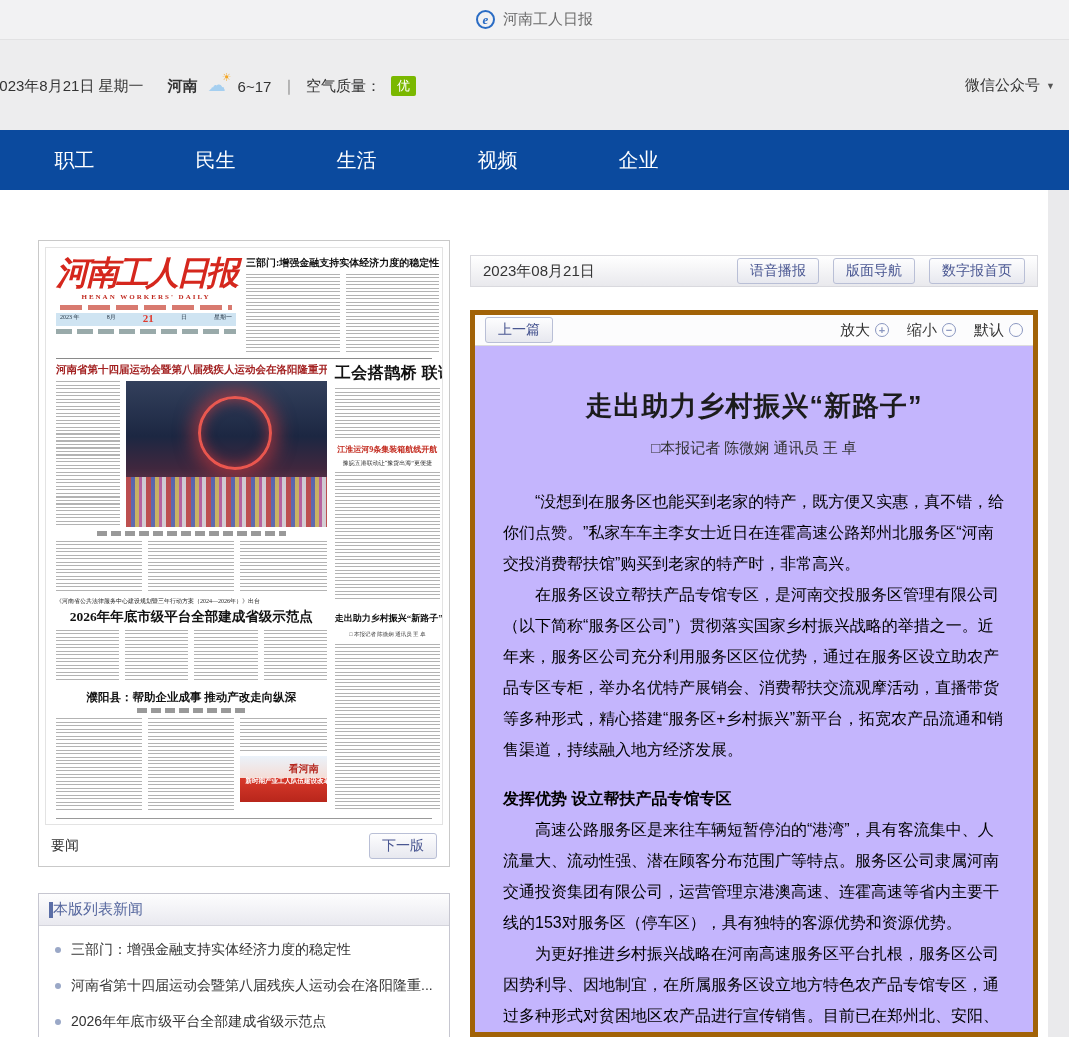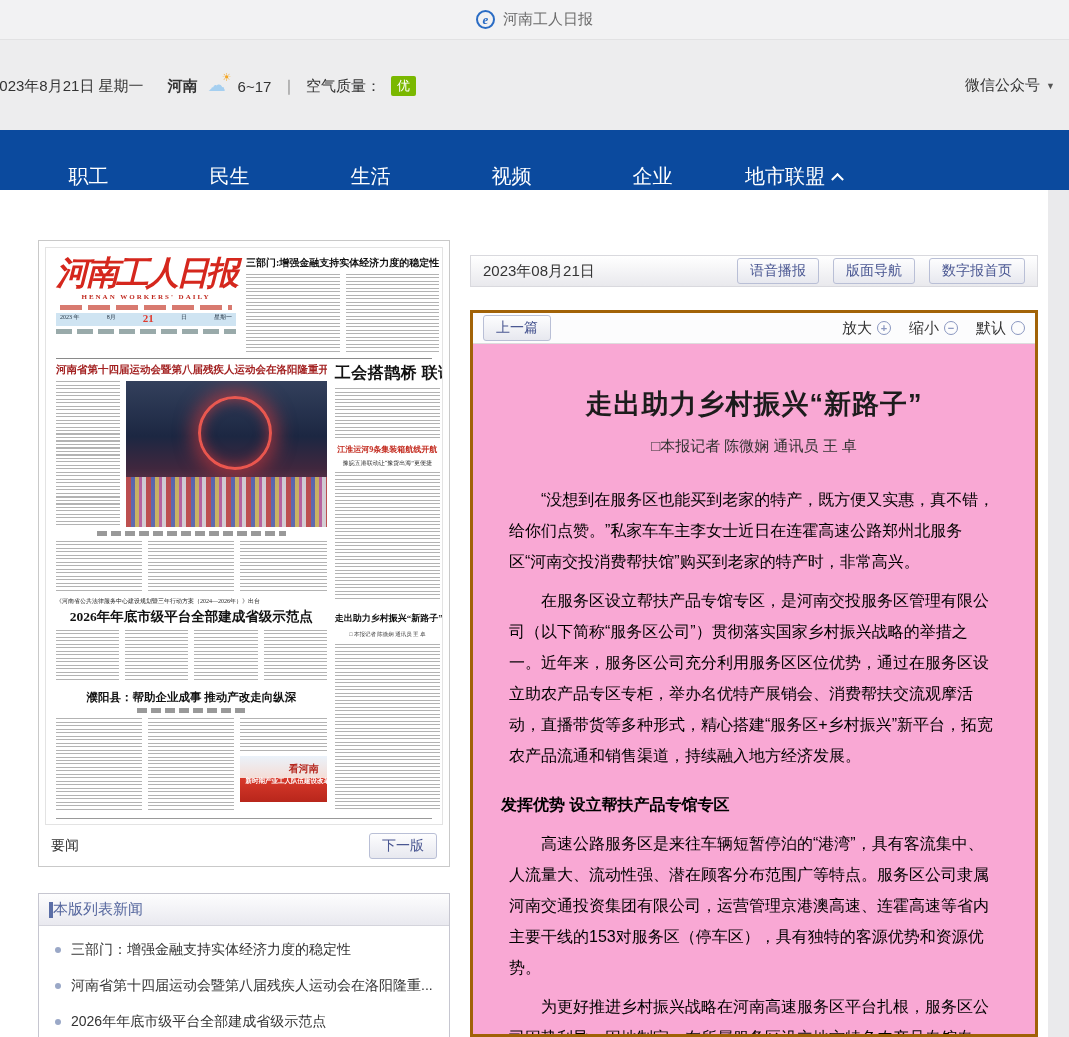--- a/index.html
+++ b/index.html
@@ -23,21 +23,21 @@
   .wico .sun{position:absolute;right:0;top:-6px;color:#f5a623;font-size:11px;}
   .wico .cloud{position:absolute;left:2px;top:-3px;color:#a5cff0;font-size:18px;}
   .w-temp{margin-left:6px;}
   .w-sep{margin:0 10px;color:#777;}
   .air-badge{display:inline-block;margin-left:10px;background:#7ab800;color:#fff;
     font-size:13px;padding:1px 6px;border-radius:2px;}
   .wechat{position:absolute;right:14px;top:0;display:flex;align-items:center;gap:6px;cursor:pointer;}
   .wechat .tri{font-size:9px;color:#555;}
 
   
-  .nav{height:60px;background:#0b4a9e;display:flex;align-items:flex-end;padding-left:18px;}
+  .nav{height:60px;background:#0b4a9e;display:flex;align-items:center;padding-left:4px;}
   .nav-item{width:141px;display:flex;align-items:center;justify-content:center;gap:8px;
     color:#fff;font-size:20px;cursor:pointer;}
   .chev-up{width:9px;height:9px;border-left:2px solid #fff;border-top:2px solid #fff;
     transform:rotate(45deg) translate(2px,2px);display:inline-block;}
 
   
   .content{position:relative;background:#fff;height:847px;}
   .right-strip{position:absolute;right:0;top:0;width:21px;height:100%;background:#eaeaec;}
 
   
@@ -113,32 +113,32 @@
   .list-items{padding:6px 14px;}
   .list-item{display:flex;align-items:center;gap:10px;padding:9px 2px;font-size:14px;color:#333;cursor:pointer;}
   .bullet{width:6px;height:6px;border-radius:50%;background:#9aa8c7;flex:0 0 auto;}
 
   
   .right-col{position:absolute;left:470px;top:65px;width:568px;}
   .date-bar{height:32px;border:1px solid #d9d9de;background:linear-gradient(#fff,#e9e9ed);
     display:flex;align-items:center;padding:0 12px;}
   .date-text{font-size:15px;color:#333;flex:1;}
   .btn-group{display:flex;gap:14px;}
-  .article-box{margin-top:23px;border:3px solid #a16207;height:727px;overflow:hidden;background:#f9a8d4;}
+  .article-box{margin-top:23px;border:5px solid #a16207;height:727px;overflow:hidden;background:#c4b5fd;}
   .article-toolbar{height:31px;border-bottom:1px solid #ddd;background:#fcfcfd;
     display:flex;align-items:center;justify-content:space-between;padding:0 10px;}
   .tool-right{display:flex;align-items:flex-end;gap:18px;}
   .tool-ctl{display:flex;align-items:center;gap:5px;font-size:15px;color:#333;cursor:pointer;}
   .cicon{width:14px;height:14px;border:1px solid #8a97c0;border-radius:50%;color:#8a97c0;
     font-size:11px;line-height:12px;text-align:center;font-weight:bold;}
   .article-body-wrap{padding:42px 28px 20px;}
   .article-title{text-align:center;font-size:27px;font-weight:bold;color:#1c1c1c;letter-spacing:1px;}
   .article-byline{text-align:center;font-size:15px;color:#333;margin-top:15px;}
   .article-body{margin-top:28px;}
-  .article-body p{margin:8px;font-size:16px;line-height:31px;color:#000;text-indent:2em;}
+  .article-body p{margin:0;font-size:16px;line-height:31px;color:#000;text-indent:2em;}
   .article-body .subhead{font-size:16px;line-height:31px;color:#000;font-weight:bold;
     margin:18px 0 0;text-indent:0;}
 </style>
 </head>
 <body>
 
 <div class="topbar">
   <span class="logo-ico">e</span>
   <span>河南工人日报</span>
 </div>
@@ -170,24 +170,20 @@
       <span>民生</span>
     </div>
     <div class="nav-item">
       <span>生活</span>
     </div>
     <div class="nav-item">
       <span>视频</span>
     </div>
     <div class="nav-item">
       <span>企业</span>
-    </div>
-    <div class="nav-item">
-      <span>地市联盟</span>
-      <span class="chev-up"></span>
     </div>
   </div>
 
 <div class="content">
   <div class="right-strip"></div>
 
   <div class="paper-box">
     <div class="paper">
       <div class="np-top">
         <div class="np-mast">

